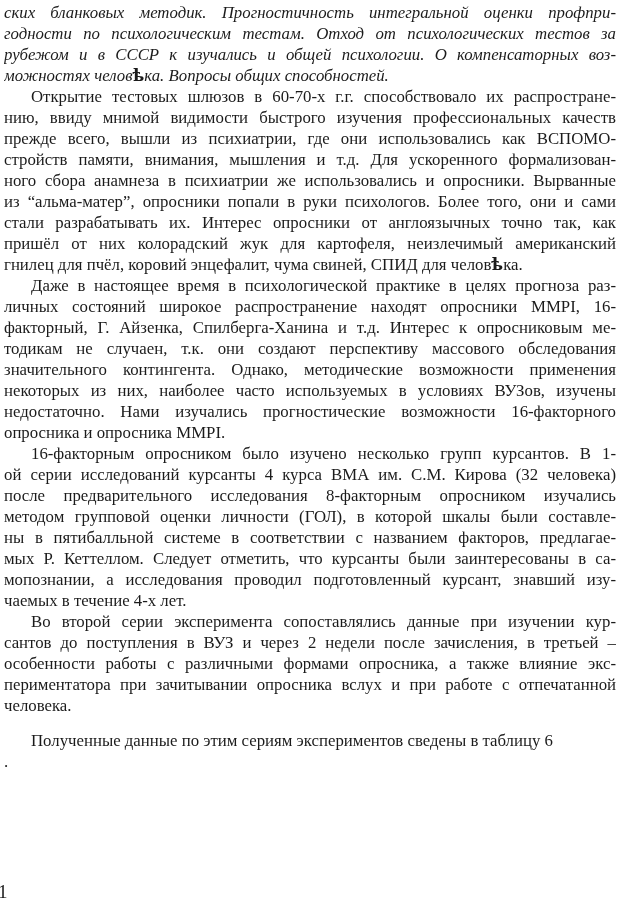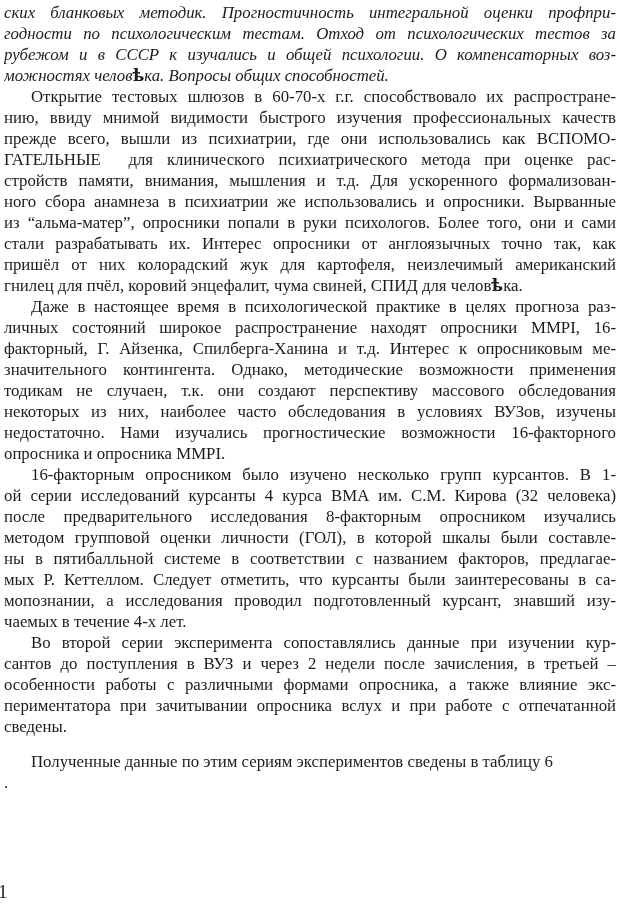--- a/index.html
+++ b/index.html
@@ -60,54 +60,53 @@
       <div class="para italic">
         <div class="line just">ских бланковых методик. Прогностичность интегральной оценки профпри-</div>
         <div class="line just">годности по психологическим тестам. Отход от психологических тестов за</div>
         <div class="line just">рубежом и в СССР к изучались и общей психологии. О компенсаторных воз-</div>
         <div class="line">можностях челов<span class="yat">ѣ</span>ка. Вопросы общих способностей.</div>
       </div>
       <div class="para">
         <div class="line just first">Открытие тестовых шлюзов в 60-70-х г.г. способствовало их распростране-</div>
         <div class="line just">нию, ввиду мнимой видимости быстрого изучения профессиональных качеств</div>
         <div class="line just">прежде всего, вышли из психиатрии, где они использовались как ВСПОМО-</div>
-        <div class="line just">ГАТЕЛЬНЫЕ&nbsp; для клинического психиатрического метода при оценке рас-</div>
         <div class="line just">стройств памяти, внимания, мышления и т.д. Для ускоренного формализован-</div>
         <div class="line just">ного сбора анамнеза в психиатрии же использовались и опросники. Вырванные</div>
         <div class="line just">из “альма-матер”, опросники попали в руки психологов. Более того, они и сами</div>
         <div class="line just">стали разрабатывать их. Интерес опросники от англоязычных точно так, как</div>
         <div class="line just">пришёл от них колорадский жук для картофеля, неизлечимый американский</div>
         <div class="line">гнилец для пчёл, коровий энцефалит, чума свиней, СПИД для челов<span class="yat">ѣ</span>ка.</div>
       </div>
       <div class="para">
         <div class="line just first">Даже в настоящее время в психологической практике в целях прогноза раз-</div>
         <div class="line just">личных состояний широкое распространение находят опросники MMPI, 16-</div>
         <div class="line just">факторный, Г. Айзенка, Спилберга-Ханина и т.д. Интерес к опросниковым ме-</div>
+        <div class="line just">тодикам не случаен, т.к. они создают перспективу массового обследования</div>
         <div class="line just">значительного контингента. Однако, методические возможности применения</div>
-        <div class="line just">тодикам не случаен, т.к. они создают перспективу массового обследования</div>
-        <div class="line just">некоторых из них, наиболее часто обследования в условиях ВУЗов, изучены</div>
+        <div class="line just">некоторых из них, наиболее часто используемых в условиях ВУЗов, изучены</div>
         <div class="line just">недостаточно. Нами изучались прогностические возможности 16-факторного</div>
         <div class="line">опросника и опросника MMPI.</div>
       </div>
       <div class="para">
         <div class="line just first">16-факторным опросником было изучено несколько групп курсантов. В 1-</div>
         <div class="line just">ой серии исследований курсанты 4 курса ВМА им. С.М. Кирова (32 человека)</div>
         <div class="line just">после предварительного исследования 8-факторным опросником изучались</div>
         <div class="line just">методом групповой оценки личности (ГОЛ), в которой шкалы были составле-</div>
         <div class="line just">ны в пятибалльной системе в соответствии с названием факторов, предлагае-</div>
         <div class="line just">мых Р. Кеттеллом. Следует отметить, что курсанты были заинтересованы в са-</div>
         <div class="line just">мопознании, а исследования проводил подготовленный курсант, знавший изу-</div>
         <div class="line">чаемых в течение 4-х лет.</div>
       </div>
       <div class="para">
         <div class="line just first">Во второй серии эксперимента сопоставлялись данные при изучении кур-</div>
         <div class="line just">сантов до поступления в ВУЗ и через 2 недели после зачисления, в третьей –</div>
         <div class="line just">особенности работы с различными формами опросника, а также влияние экс-</div>
         <div class="line just">периментатора при зачитывании опросника вслух и при работе с отпечатанной</div>
-        <div class="line">сведены.</div>
+        <div class="line">человека.</div>
       </div>
       <div class="para spacer"></div>
       <div class="para">
         <div class="line first">Полученные данные по этим сериям экспериментов сведены в таблицу 6</div>
       </div>
       <div class="para">
         <div class="line">.</div>
       </div>
     </div>
   <div class="pagenum">1</div>

